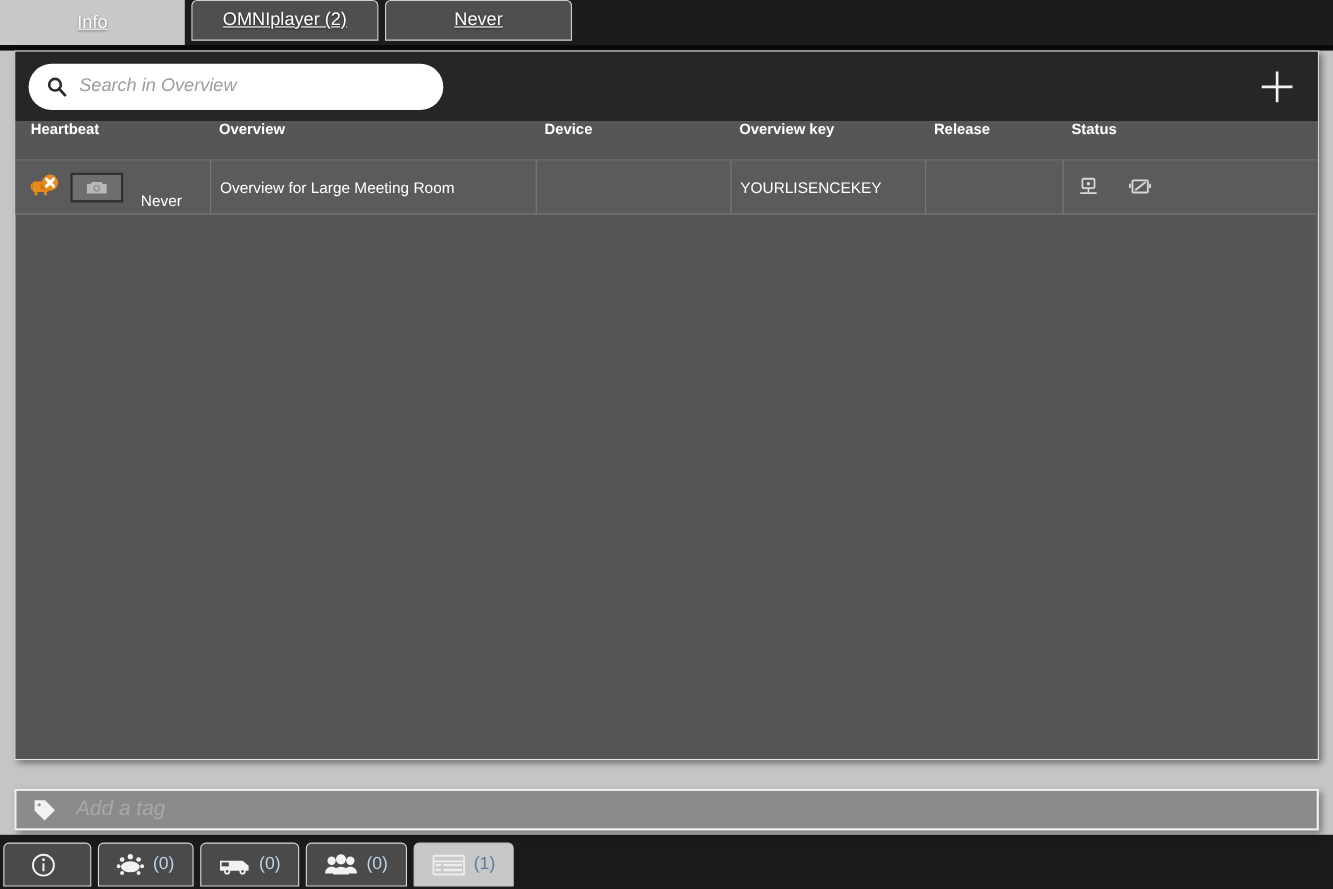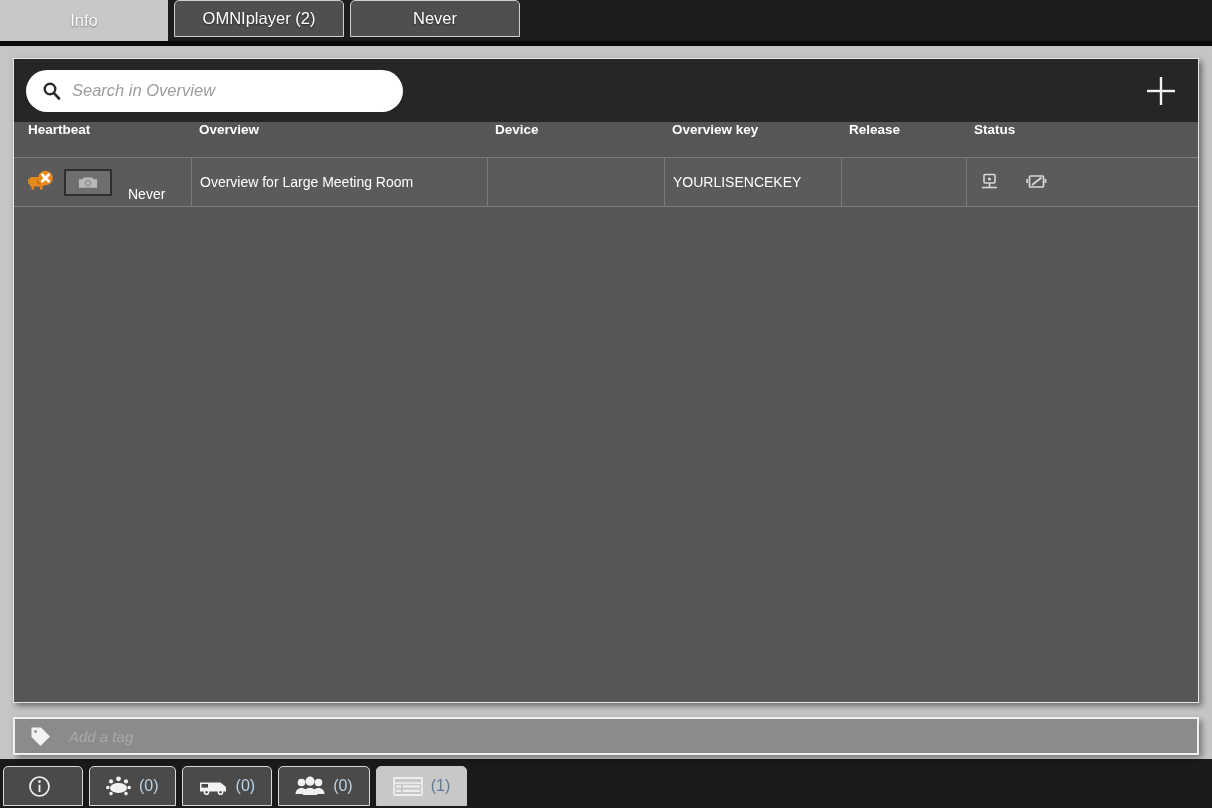--- a/index.html
+++ b/index.html
@@ -17,20 +17,21 @@
     background: #1c1c1c;
     display: flex; align-items: flex-end;
   }
   .tab {
     height: 39px;
     display: flex; align-items: center; justify-content: center;
     font-size: 16.5px; color: #ffffff;
     border-radius: 5px 5px 0 0;
     text-shadow: 0 1px 2px rgba(0,0,0,.55);
     cursor: default;
+    text-decoration: underline;
   }
   .tab.active {
     background: #c8c8c8;
     width: 168px;
     height: 41px;
     border-radius: 0;
     color: #fdfdfd;
     text-shadow: 0 1px 2px rgba(0,0,0,.45);
   }
   .tab.idle {
@@ -50,21 +51,21 @@
     position: absolute; left: 0; top: 46px; width: 1212px; height: 713px;
     background: #c5c5c5;
   }
   .bottomdark {
     position: absolute; left: 0; top: 759px; width: 1212px; height: 49px;
     background: #1a1a1a;
   }
 
   
   .card {
-    position: absolute; left: 13px; top: 58px;
+    position: absolute; left: 13px; top: 46px;
     width: 1186px; height: 645px;
     background: #565656;
     border: 1px solid #e8e8e8;
     box-shadow: 3px 3px 6px rgba(0,0,0,.45);
   }
   .cardhead {
     height: 63px; background: #262626;
     display: flex; align-items: center;
     padding: 0 14px 0 12px;
     position: relative;
@@ -129,21 +130,21 @@
     width: 1186px; height: 38px;
     background: #8b8b8b;
     border: 2px solid #f0f0f0;
     display: flex; align-items: center;
     padding-left: 14px; gap: 16px;
     box-shadow: 3px 3px 6px rgba(0,0,0,.4);
   }
   .tagbar input {
     border: 0; outline: 0; background: transparent;
     font-family: "Liberation Sans", sans-serif;
-    font-size: 15px; font-style: italic; color: #e8e8e8;
+    font-size: 19px; font-style: italic; color: #e8e8e8;
     width: 90%;
   }
   .tagbar input::placeholder { color: #a8a8a8; font-style: italic; }
 
   
   .bottombar {
     position: absolute; left: 0; top: 766px;
     width: 1212px; height: 42px;
     display: flex; align-items: flex-start; gap: 6px;
     padding-left: 3px;

